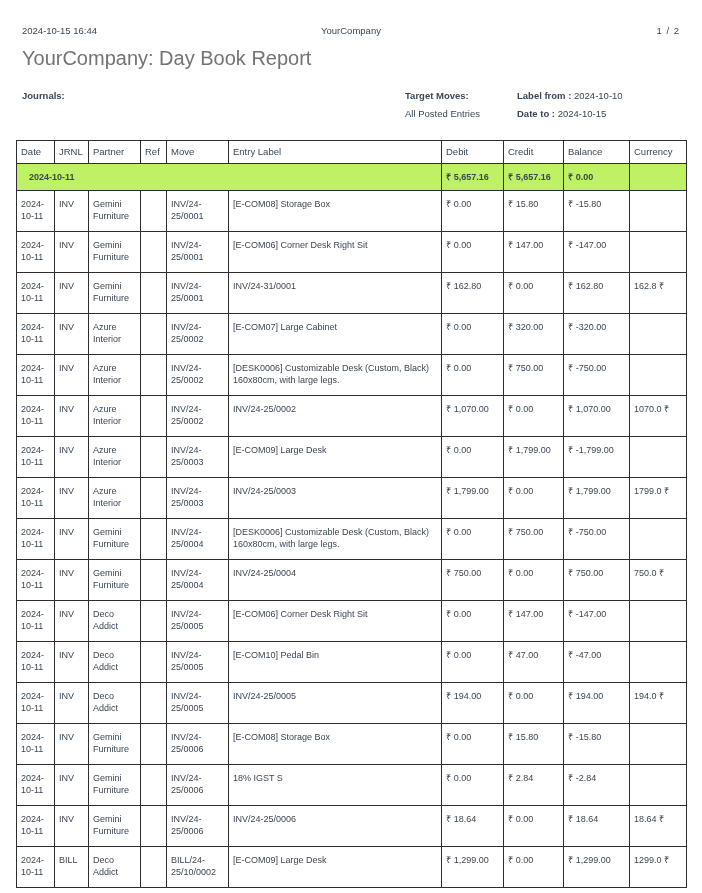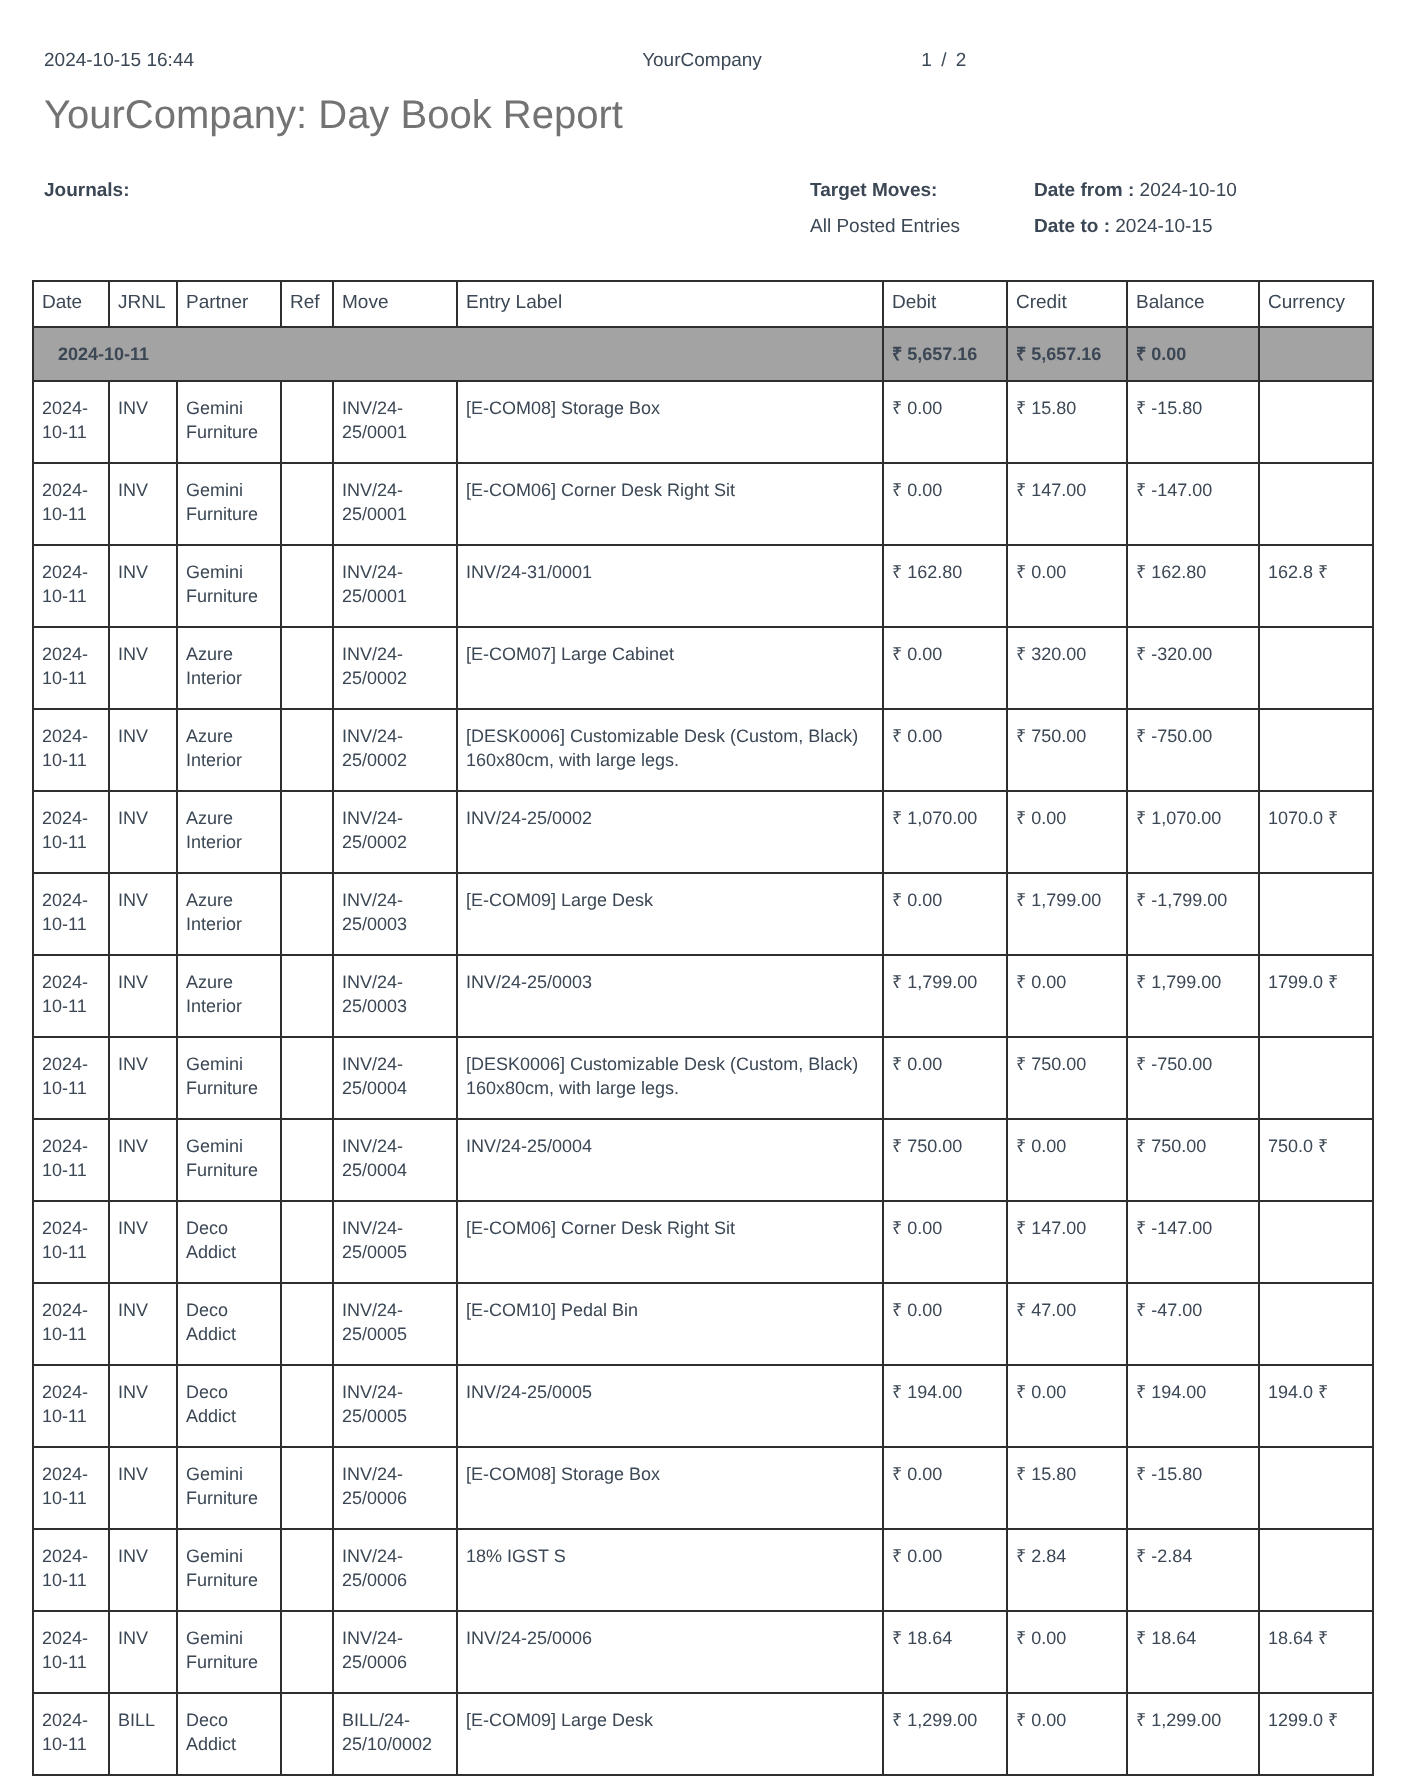--- a/index.html
+++ b/index.html
@@ -13,21 +13,21 @@
   .page { padding: 25px 16px 16px 16px; }
 
   
   .meta-row {
     display: flex; align-items: baseline;
     margin: 0 6px;
     font-size: 9.5px;
   }
   .meta-left  { flex: 1; text-align: left; }
   .meta-center{ flex: 1; text-align: center; }
-  .meta-right { flex: 1; text-align: left; letter-spacing: 1px; }
+  .meta-right { flex: 1; text-align: right; letter-spacing: 1px; }
 
   
   .report-title {
     margin: 11px 6px 0 6px;
     font-size: 20px;
     font-weight: 400;
     color: #737373;
   }
 
   
@@ -65,21 +65,21 @@
   }
   table.daybook td { padding: 7px 4px 9px 4px; }
 
   td.c-date    { padding-left: 5px; padding-right: 5px; }
   td.c-move    { padding-left: 5px; padding-right: 5px; }
   td.c-partner { padding-left: 5px; padding-right: 5px; }
   td.c-amount  { white-space: nowrap; }
   td.c-currency{ text-align: right; padding-right: 5px; white-space: nowrap; }
 
   tr.group-row td {
-    background: #a3a3a3;
+    background: #bef264;
     font-weight: bold;
     padding: 7px 4px;
     white-space: nowrap;
   }
   tr.group-row td.g-date { padding-left: 12px; }
 </style>
 </head>
 <body>
 
 <div class="page">
@@ -94,21 +94,21 @@
 
   <div class="filters">
     <div class="f-journals">
       <div class="flabel">Journals:</div>
     </div>
     <div class="f-target">
       <div class="flabel">Target Moves:</div>
       <div>All Posted Entries</div>
     </div>
     <div class="f-dates">
-      <div><span class="flabel">Date from :</span> <span>2024-10-10</span></div>
+      <div><span class="flabel">Label from :</span> <span>2024-10-10</span></div>
       <div><span class="flabel">Date to :</span> <span>2024-10-15</span></div>
     </div>
   </div>
 
   <table class="daybook">
     <colgroup>
       <col style="width:38px">
         <col style="width:34px">
         <col style="width:52px">
         <col style="width:26px">

